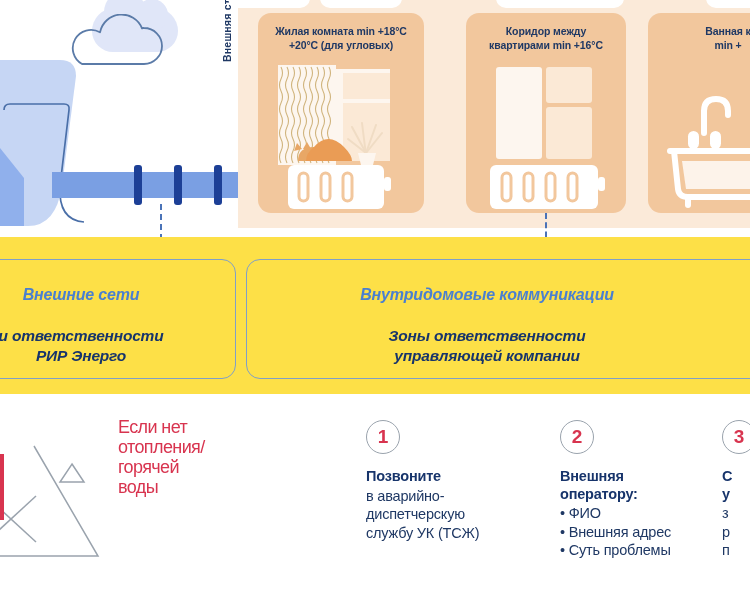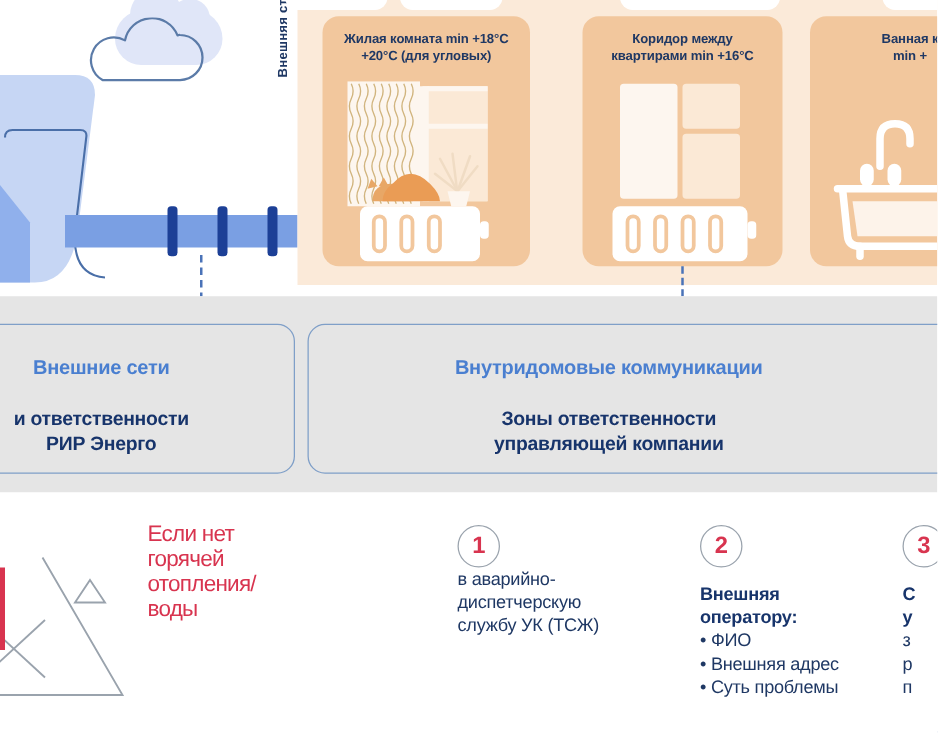--- a/index.html
+++ b/index.html
@@ -162,21 +162,22 @@
     border-left: 2px dashed #4a73b8;
   }
 
   
   #zones {
     position: absolute;
     left: 0;
     top: 237px;
     width: 750px;
     height: 157px;
-    background: #e5e5e5;
+    background: #fde047;
+    font-style: italic;
   }
   .zone-box {
     position: absolute;
     top: 22px;
     height: 120px;
     border: 1.6px solid #7f9fc8;
     border-radius: 14px;
     box-sizing: border-box;
   }
   .zone-head {
@@ -452,27 +453,30 @@
     <svg id="warn-icon" viewBox="0 0 140 140">
       <path d="M62 16 L126 126 L0 126" fill="none" stroke="#9aa3ad" stroke-width="1.5"></path>
       <path d="M14 66 L64 112" fill="none" stroke="#9aa3ad" stroke-width="1.5"></path>
       <path d="M64 66 L14 112" fill="none" stroke="#9aa3ad" stroke-width="1.5"></path>
       <path d="M100 34 L112 52 L88 52 Z" fill="none" stroke="#9aa3ad" stroke-width="1.5"></path>
     </svg>
     <div class="red-bar"></div>
 
     <div id="headline">
       <div>Если нет</div>
+      <div>отопления/</div>
       <div>горячей</div>
-      <div>отопления/</div>
       <div>воды</div>
     </div>
 
     <div class="step" style="left:366px;">
       <div class="step-circle">1</div>
+      <div class="step-title">
+        <div>Позвоните</div>
+      </div>
       <div class="step-text">
         <div>в аварийно-</div>
         <div>диспетчерскую</div>
         <div>службу УК (ТСЖ)</div>
       </div>
     </div>
 
     <div class="step" style="left:560px;">
       <div class="step-circle">2</div>
       <div class="step-title">

